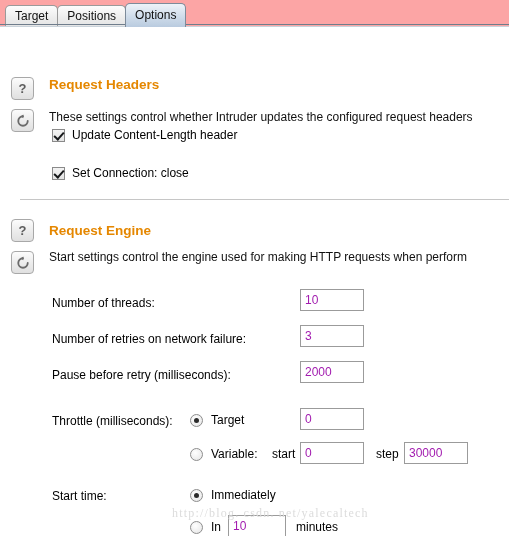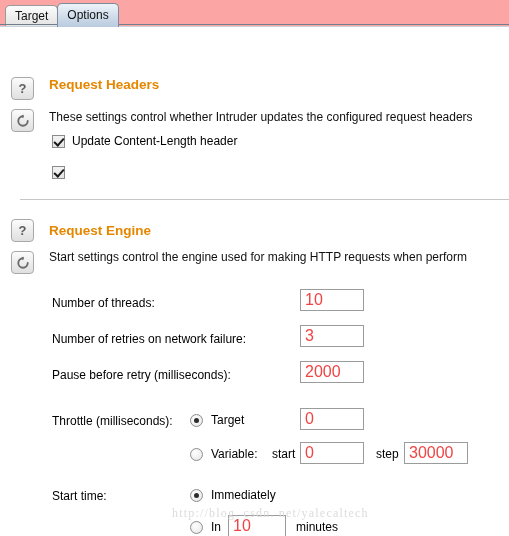--- a/index.html
+++ b/index.html
@@ -160,22 +160,22 @@
     white-space: nowrap;
     font-size: 12px;
   }
   .tinput {
     position: absolute;
     height: 22px;
     border: 1px solid #9b9b9b;
     background: #ffffff;
     box-sizing: border-box;
     font-family: "Liberation Sans", sans-serif;
-    font-size: 16px;
-    color: #ef4444;
+    font-size: 12px;
+    color: #a21caf;
     padding: 0 4px;
     line-height: 20px;
     outline: none;
   }
 
   .radio {
     width: 13px;
     height: 13px;
     border-radius: 50%;
     border: 1px solid #8d8d8d;
@@ -212,20 +212,21 @@
     pointer-events: none;
     z-index: 50;
   }
 </style>
 </head>
 <body>
 
 <div class="tabbar">
   <div class="tabs">
     <div class="tab"><span>Target</span></div>
+    <div class="tab"><span>Positions</span></div>
     <div class="tab selected"><span>Options</span></div>
   </div>
   <div class="tabbar-rule">
     <div class="l1"></div>
       <div class="l2"></div>
   </div>
 </div>
 
 <div class="content">
 
@@ -239,26 +240,27 @@
         <svg width="14" height="14" viewBox="0 0 16 16" aria-hidden="true">
           <path d="M8 2.6 A5.4 5.4 0 1 0 13.4 8" fill="none" stroke="#6b6b6b" stroke-width="2.1" stroke-linecap="round"></path>
           <path d="M8.4 0.6 L5.4 2.8 L8.4 4.9 Z" fill="#6b6b6b"></path>
         </svg>
       </div>
     </div>
 
     <div class="sec-title" style="top:50px;text-align:center;">Request Headers</div>
     <div class="sec-desc" style="top:83px;">These settings control whether Intruder updates the configured request headers</div>
 
-    <div class="chk-row" style="top:107px;">
+    <div class="chk-row" style="top:101px;">
       <span class="cbox checked"></span>
       <span>Update Content-Length header</span>
     </div>
     <div class="chk-row" style="top:139px;">
       <span class="cbox checked"></span>
+      <span>Set Connection: close</span>
     </div>
 
     <div class="divider" style="top:172px;"></div>
   </div>
 
   <div class="section">
 
     <div class="side-icons" style="top:192px;">
       <div class="sq-btn">
         <span>?</span>

